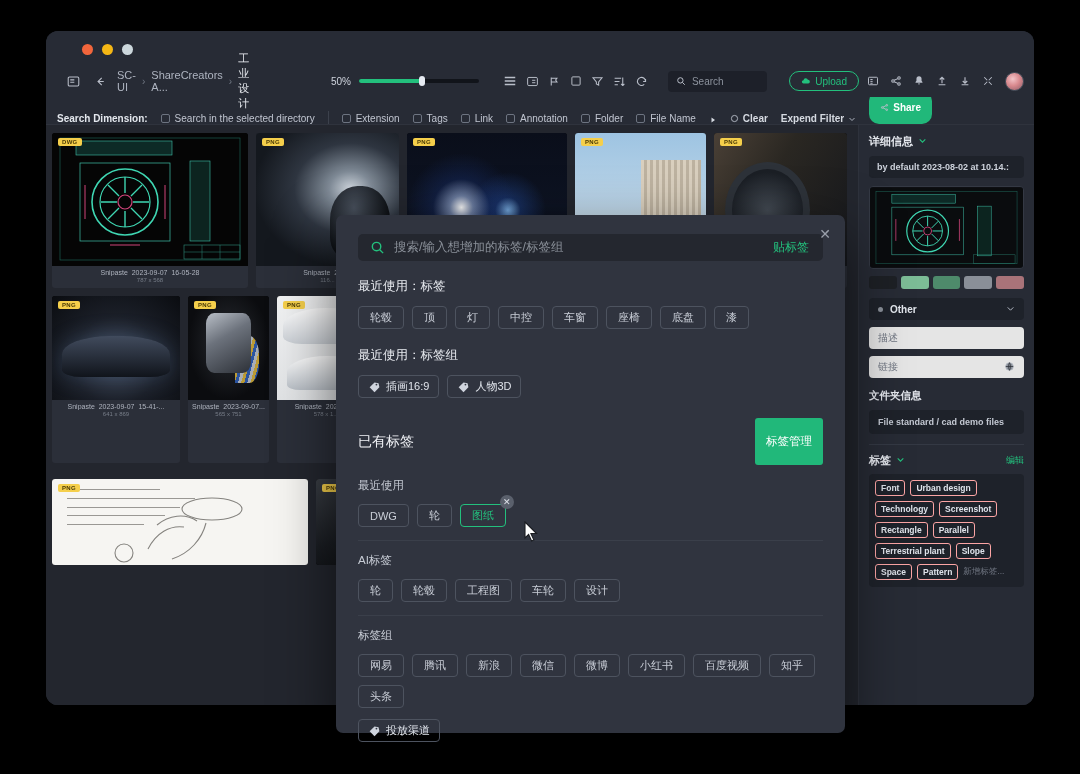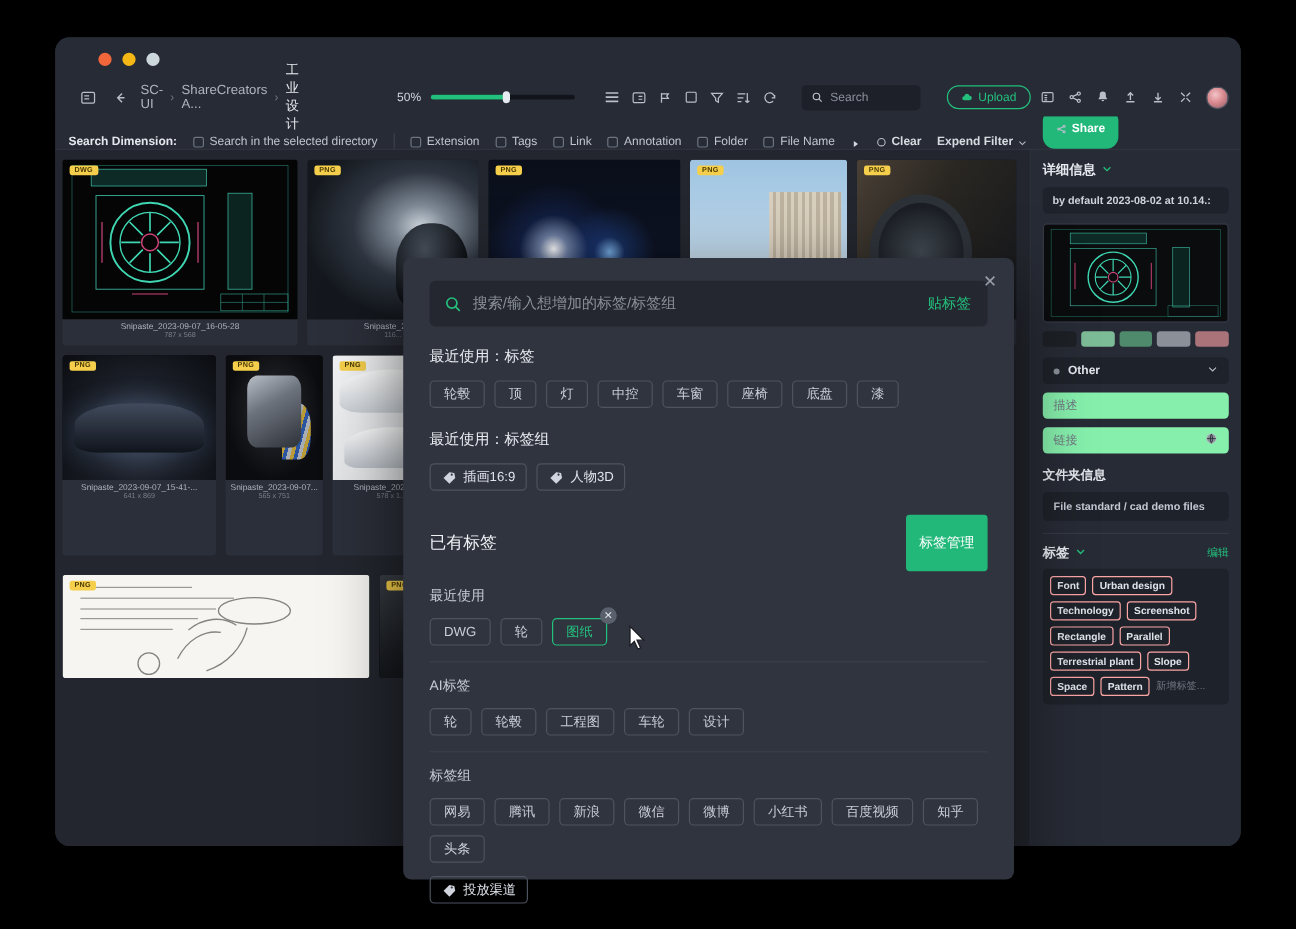--- a/index.html
+++ b/index.html
@@ -208,21 +208,21 @@
   }
   .swatches { display: flex; gap: 4px; margin-top: 7px; }
   .swatch { flex: 1; height: 13px; border-radius: 3px; }
   .sb-select {
     margin-top: 9px; height: 22px; background: #1e222a; border-radius: 4px;
     display: flex; align-items: center; padding: 0 9px; gap: 7px;
     font-size: 10px; color: #e3e7ed; font-weight: bold; cursor: pointer;
   }
   .dot { width: 5px; height: 5px; border-radius: 50%; background: #8a9099; }
   .sb-field {
-    margin-top: 7px; height: 22px; background: #86efac; border-radius: 4px;
+    margin-top: 7px; height: 22px; background: #e5e5e5; border-radius: 4px;
     display: flex; align-items: center; padding: 0 9px;
     font-size: 10px; color: #6f7581;
   }
   .sb-sec-title { margin-top: 11px; font-size: 10.5px; color: #e6e9ef; font-weight: bold; }
   .sb-folder {
     margin-top: 7px; height: 24px; background: #1e222a; border-radius: 4px;
     display: flex; align-items: center; padding: 0 9px;
     font-size: 9px; color: #c3c8d2; font-weight: bold;
   }
   .sb-div { margin-top: 10px; height: 1px; background: #343944; }
@@ -243,21 +243,21 @@
     position: absolute; left: 336px; top: 215px; width: 509px; height: 518px;
     background: #30343f; border-radius: 7px;
     box-shadow: 0 22px 60px rgba(0,0,0,.6);
     padding: 19px 22px 0;
     z-index: 50;
   }
   .modal-close {
     position: absolute; right: 14px; top: 12px; color: #9aa0ab; font-size: 14px; cursor: pointer; line-height: 1;
   }
   .m-search {
-    height: 38px; background: #24272f; border-radius: 5px;
+    height: 27px; background: #24272f; border-radius: 5px;
     display: flex; align-items: center; padding: 0 14px 0 12px; gap: 9px;
   }
   .m-search .ph { flex: 1; font-size: 12.5px; color: #8a9099; }
   .m-paste { font-size: 12px; color: #23c07d; cursor: pointer; }
   .m-h { margin-top: 17px; font-size: 12.5px; color: #e9ecf1; }
   .m-row { display: flex; flex-wrap: wrap; gap: 8px; margin-top: 11px; }
   .chip {
     border: 1px solid #4d535f; border-radius: 4px; min-width: 33px;
     height: 23px; padding: 0 11px; display: inline-flex; align-items: center; justify-content: center;
     font-size: 11px; color: #c9ced7; cursor: pointer; background: transparent;

